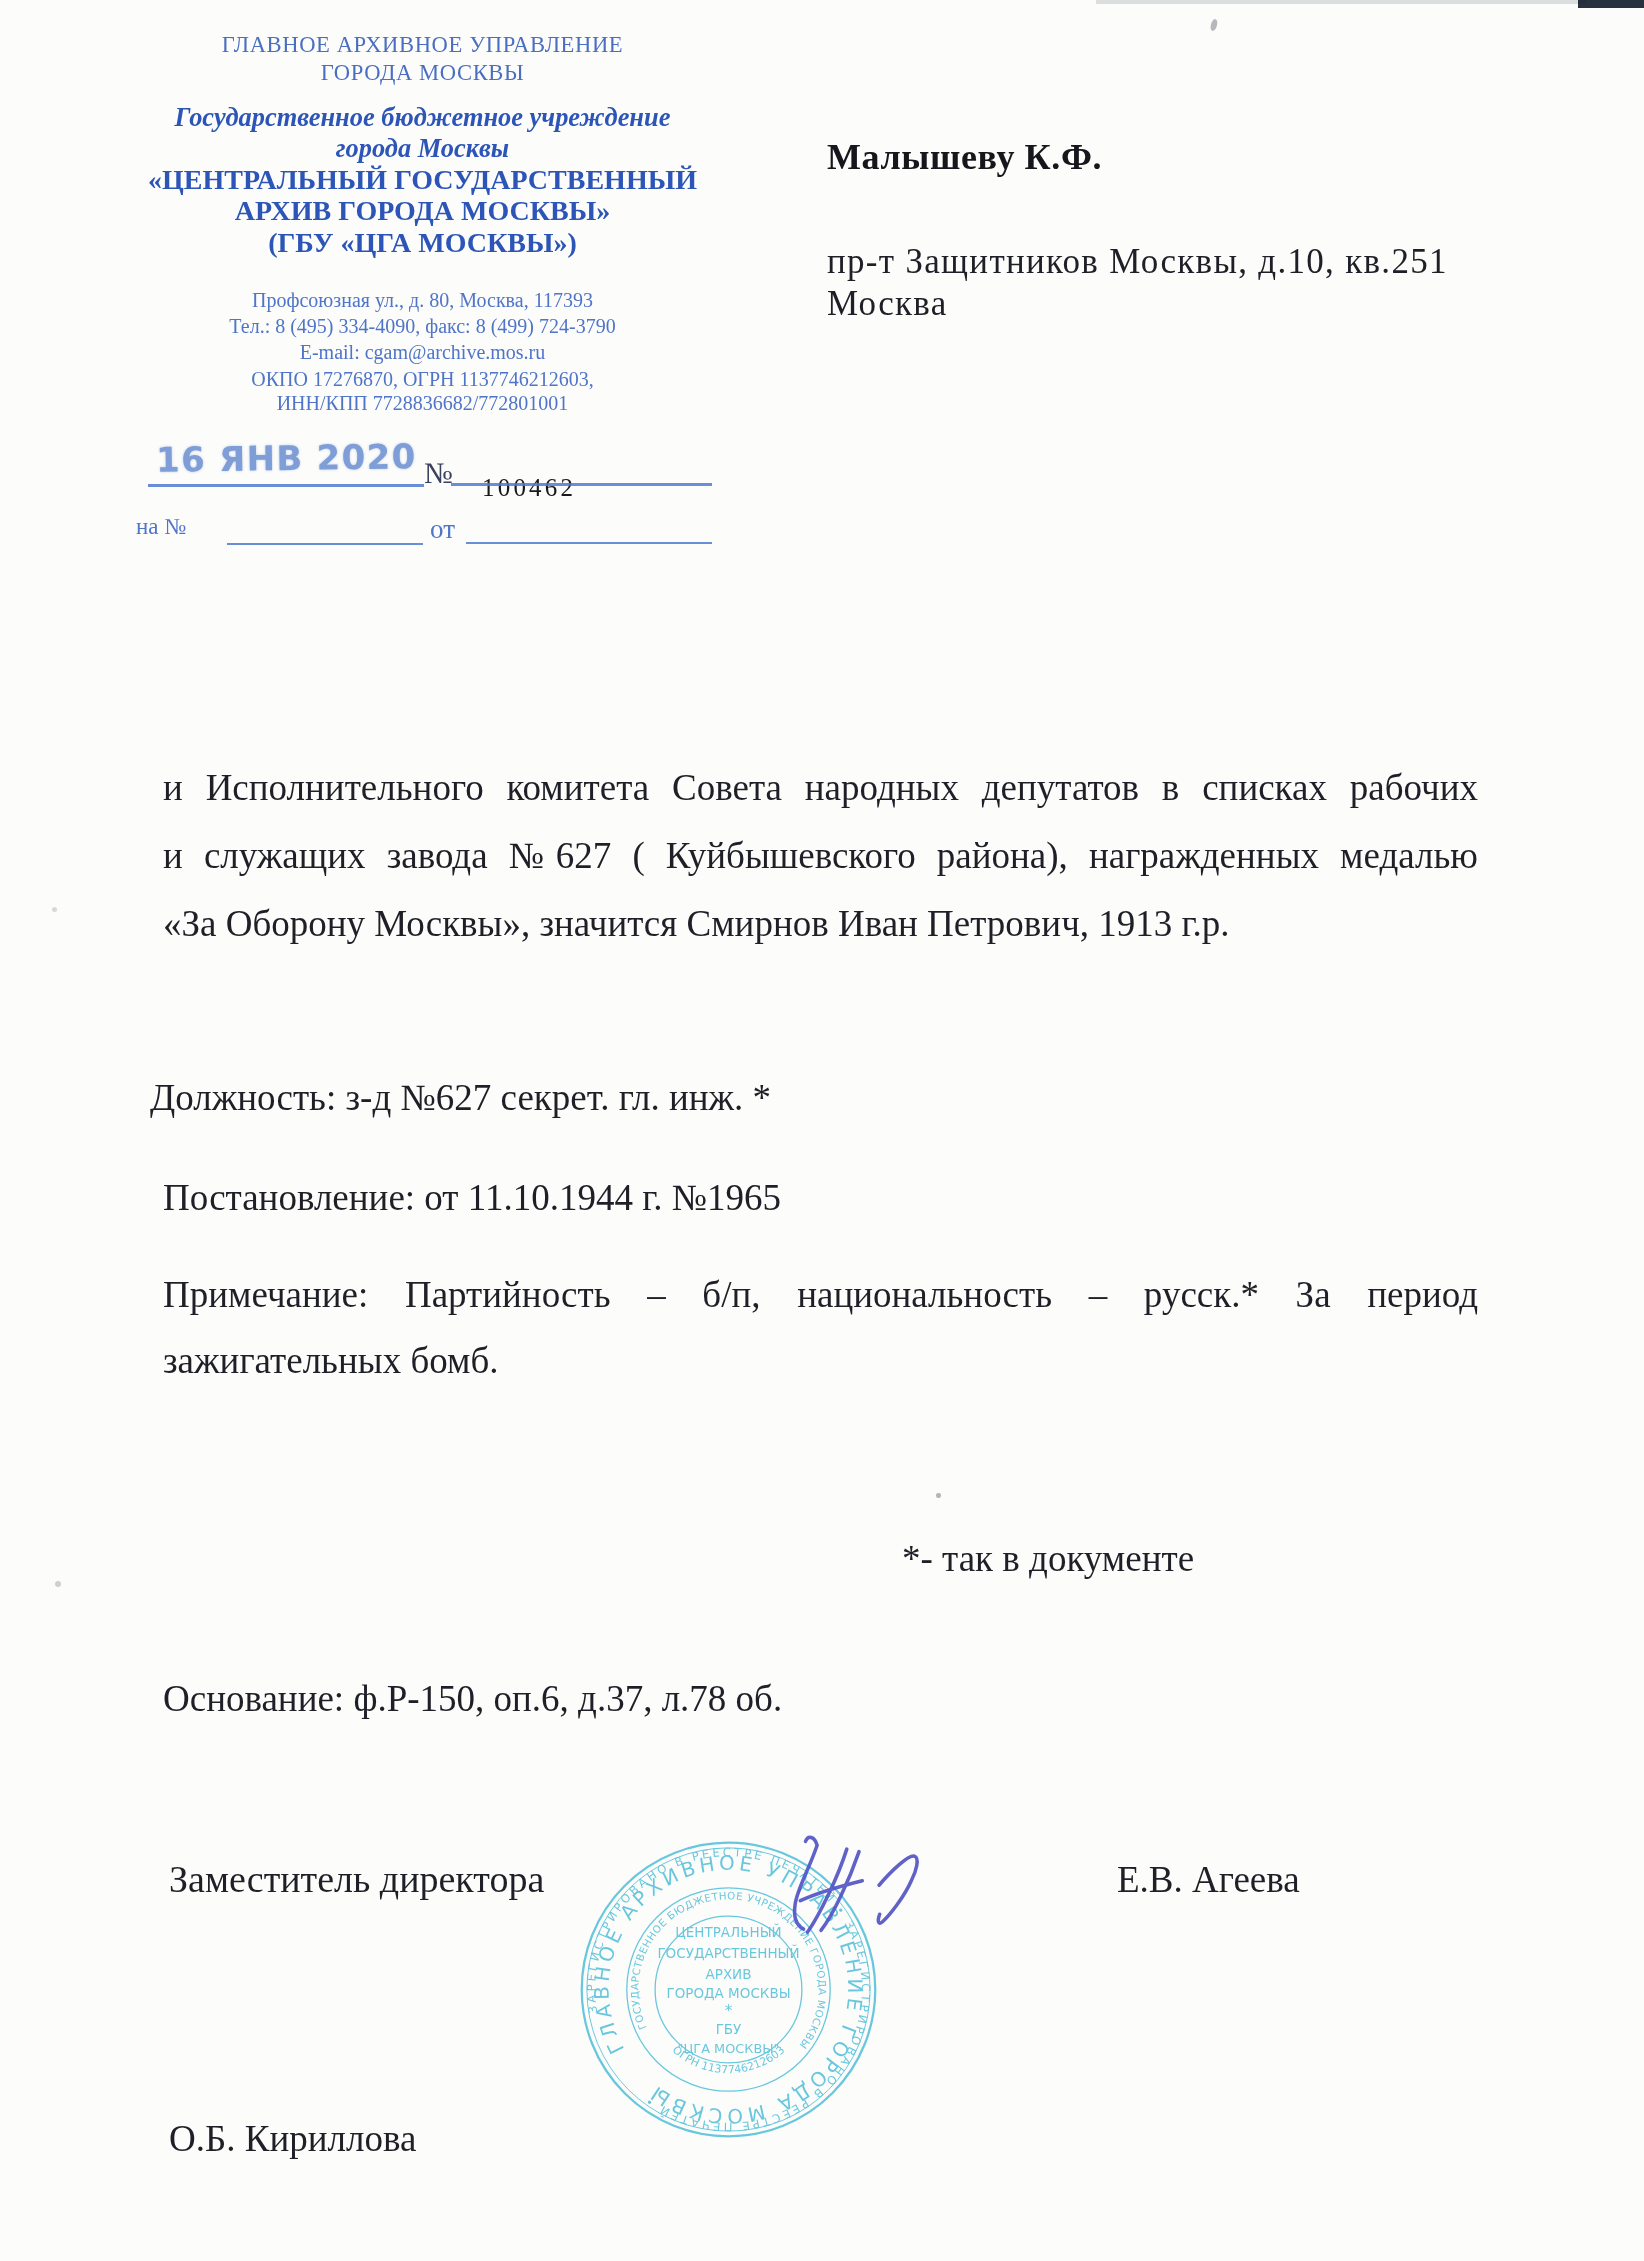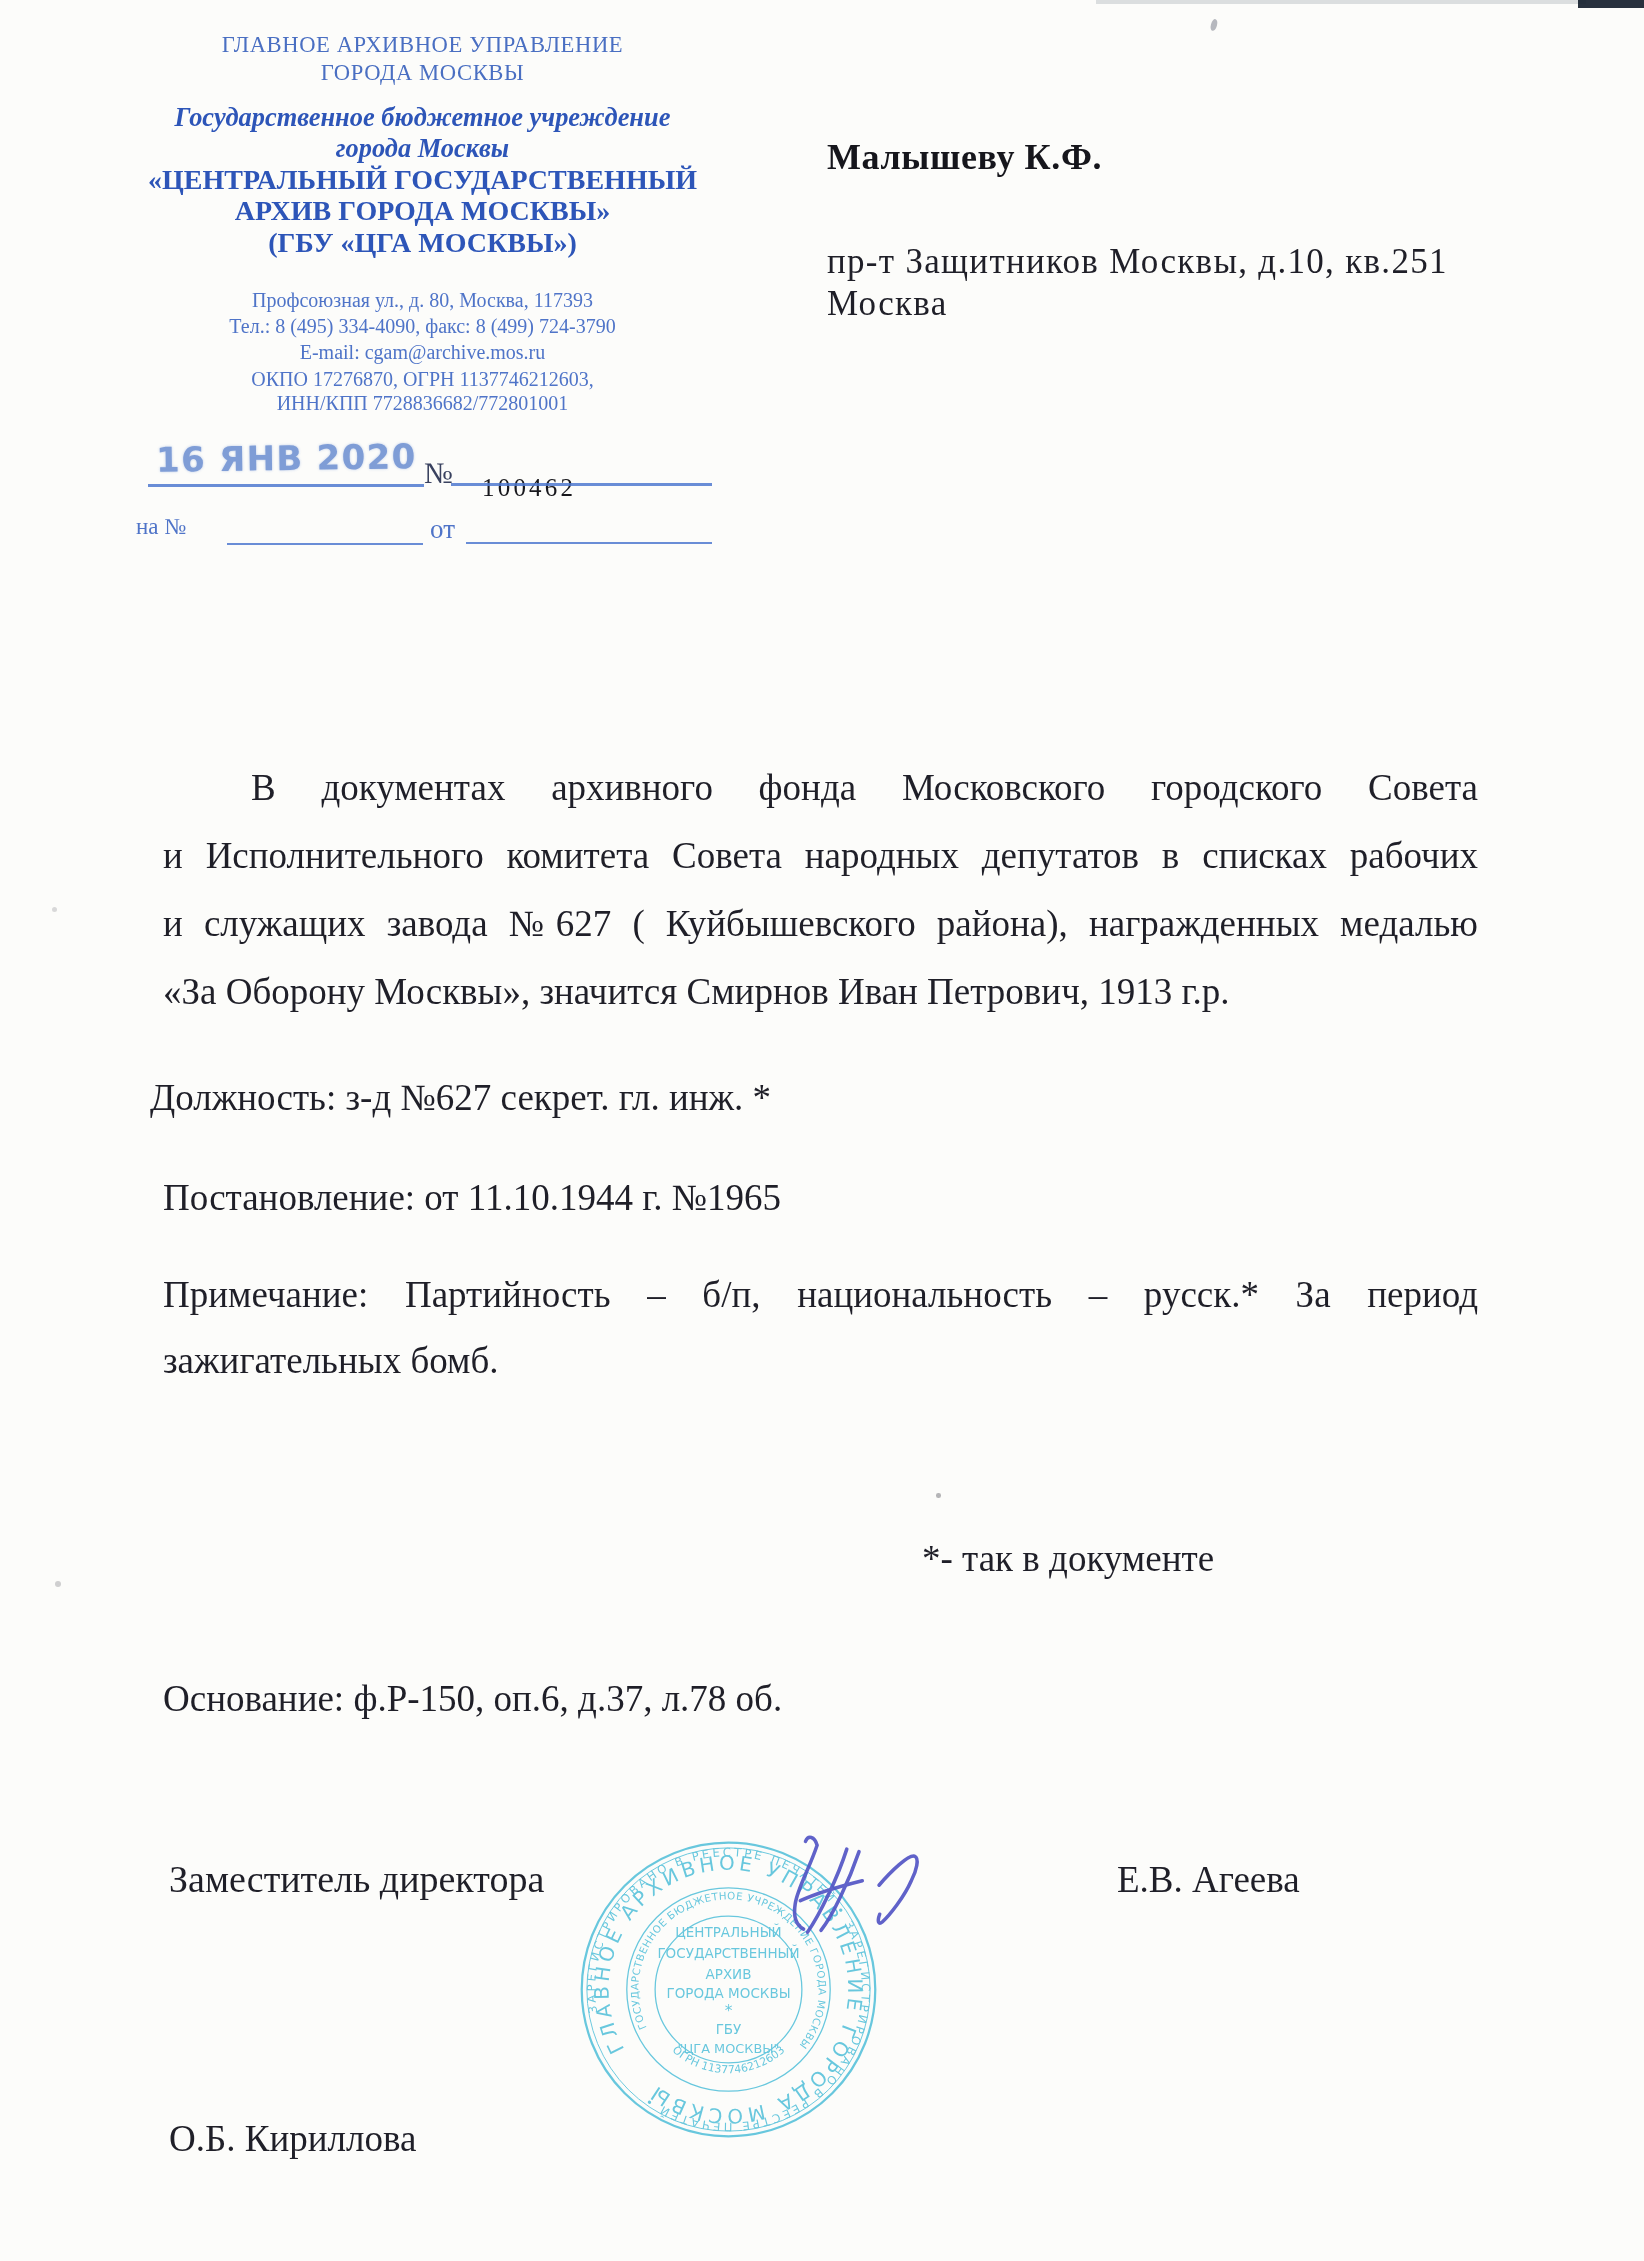--- a/index.html
+++ b/index.html
@@ -94,35 +94,34 @@
   <div class="t otlabel">от</div>
   <div class="rule" style="left:466px;top:542px;width:246px;height:1.9px;"></div>
 
   <div>
     <div class="t rname">Малышеву К.Ф.</div>
     <div class="t raddr" style="top:240px">пр-т Защитников Москвы, д.10, кв.251</div>
     <div class="t raddr" style="top:282px">Москва</div>
   </div>
 
   <div class="para para1">
-    <div class="jl indent1">В документах архивного фонда Московского городского Совета</div>
     <div class="jl">и Исполнительного комитета Совета народных депутатов в списках рабочих</div>
     <div class="jl">и служащих завода №627 ( Куйбышевского района), награжденных медалью</div>
     <div>«За Оборону Москвы», значится Смирнов Иван Петрович, 1913 г.р.</div>
   </div>
 
   <div class="t bl" style="left:150px;top:1075px">Должность: з-д №627 секрет. гл. инж. *</div>
   <div class="t bl" style="left:163px;top:1175px">Постановление: от 11.10.1944 г. №1965</div>
 
   <div class="para notepara">
     <div class="jl">Примечание: Партийность – б/п, национальность – русск.* За период</div>
     <div>зажигательных бомб.</div>
   </div>
 
-  <div class="t bl" style="left:922px;top:1536px">*- так в документе</div>
+  <div class="t bl" style="left:902px;top:1536px">*- так в документе</div>
   <div class="t bl" style="left:163px;top:1676px">Основание: ф.Р-150, оп.6, д.37, л.78 об.</div>
 
   <div class="t bl" style="left:169px;top:1857px;font-size:38px">Заместитель директора</div>
   <div class="t bl" style="left:1117px;top:1857px">Е.В. Агеева</div>
   <div class="t bl" style="left:169px;top:2116px">О.Б. Кириллова</div>
 
   <svg class="seal" viewBox="0 0 480 480" aria-hidden="true">
     <g opacity="0.78">
       <circle class="seal-circle" cx="240" cy="240" r="228" stroke-width="3.5"></circle>
       <circle class="seal-circle" cx="240" cy="240" r="220" stroke-width="1.5"></circle>

